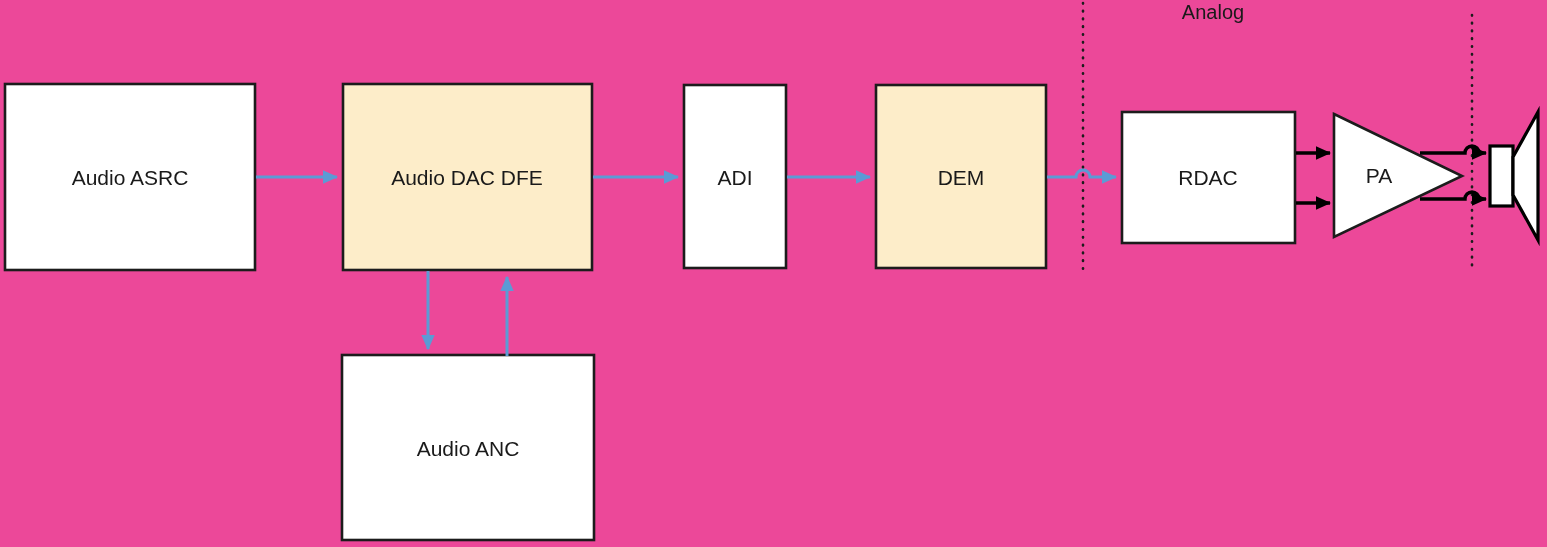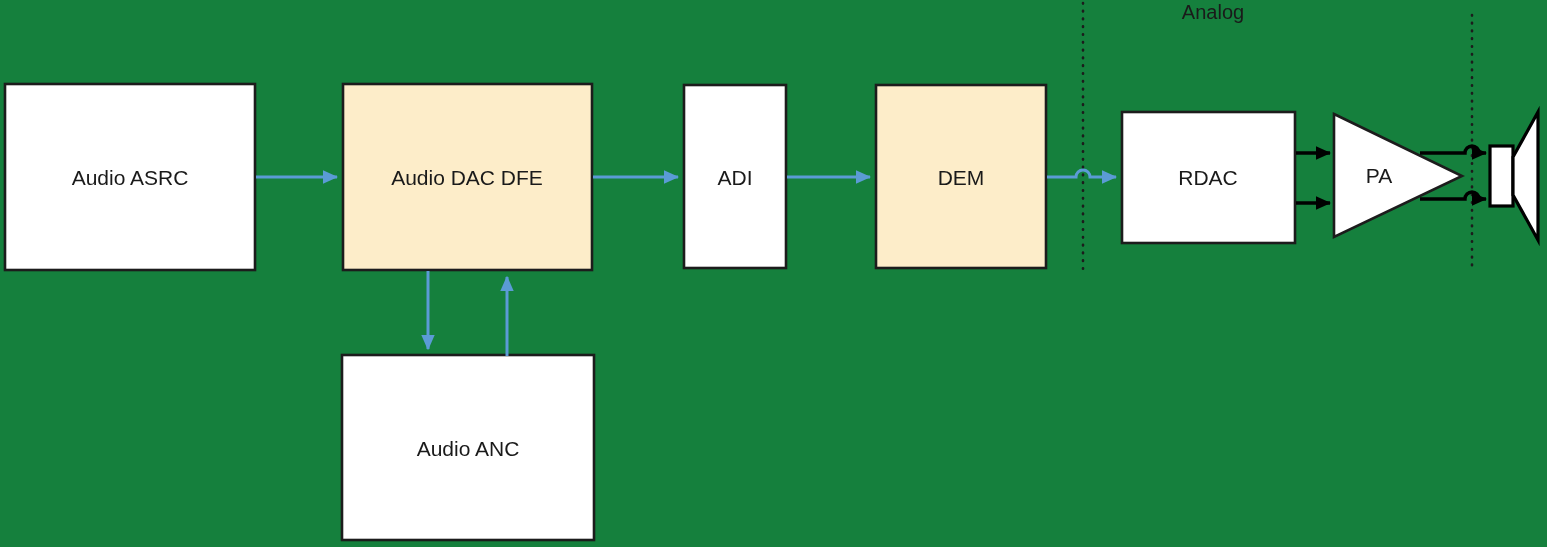--- a/index.html
+++ b/index.html
@@ -10,21 +10,21 @@
   body {
     width: 1547px;
     height: 547px;
     font-family: "Liberation Sans", sans-serif;
     overflow: hidden;
   }
   #diagram-root {
     position: relative;
     width: 1547px;
     height: 547px;
-    background: #15803d;
+    background: #ec4899;
   }
   svg#diagram-svg {
     position: absolute;
     top: 0;
     left: 0;
     width: 1547px;
     height: 547px;
     display: block;
   }
   .blk-label {

